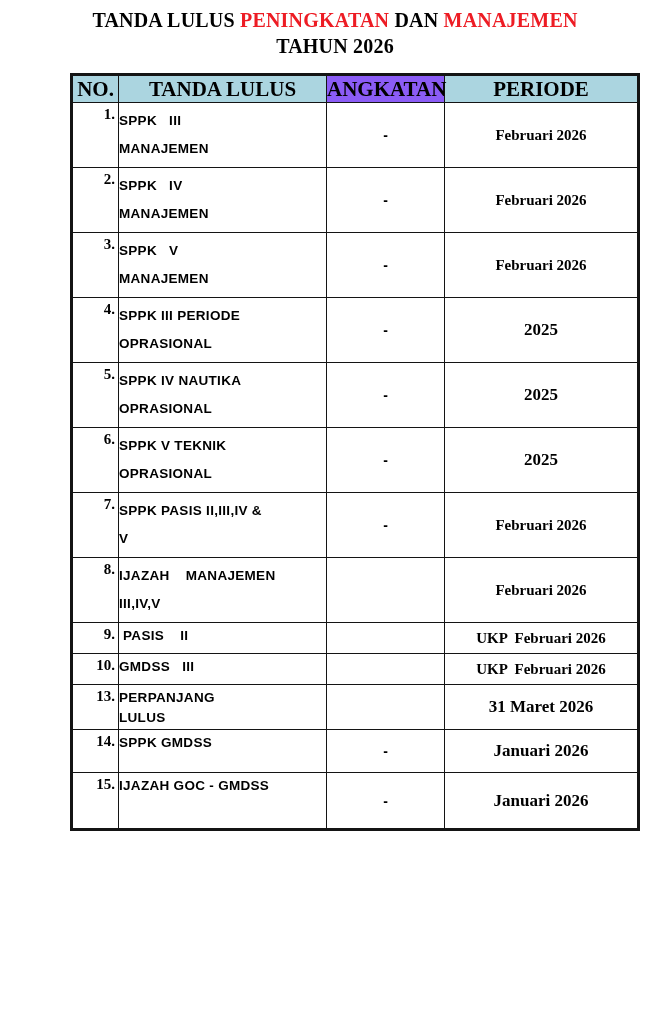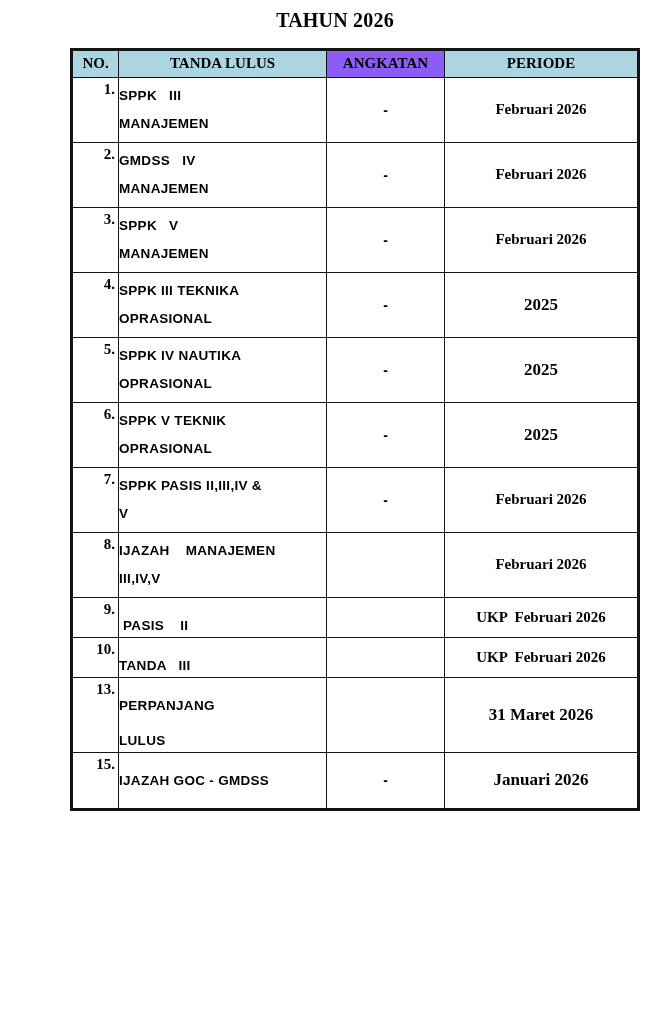--- a/index.html
+++ b/index.html
@@ -32,21 +32,21 @@
     table-layout: fixed;
     width: 567px;
     margin: 14px 0 0 70px;
     border: 3px solid #141414;
   }
   th {
     border: 1px solid #141414;
     height: 26px;
     font-family: "Liberation Serif", serif;
     font-weight: bold;
-    font-size: 15px;
+    font-size: 21px;
     text-align: center;
     vertical-align: middle;
     padding: 0;
   }
   td {
     border: 1px solid #141414;
     padding: 0;
     overflow: hidden;
   }
   td.no {
@@ -62,21 +62,21 @@
     font-weight: bold;
     font-size: 13.5px;
     vertical-align: top;
     padding: 2px 2px 2px 0;
     letter-spacing: 0.3px;
   }
   td.tanda .tline {
     white-space: pre;
   }
   tr.loose td.tanda .tline { line-height: 25px; padding-top: 3px; }
-  tr.tight td.tanda .tline { line-height: 18px; padding-top: 2px; margin-top: 15px; }
+  tr.tight td.tanda .tline { line-height: 18px; padding-top: 2px; }
   td.ang {
     font-family: "Liberation Sans", sans-serif;
     font-weight: bold;
     font-size: 14px;
     text-align: center;
     vertical-align: middle;
   }
   td.per {
     font-family: "Liberation Serif", serif;
     font-weight: bold;
@@ -86,20 +86,21 @@
   }
   td.per.md { font-size: 15px; margin-top: 16px; }
   td.per.lg { font-size: 17px; margin-left: 28px; }
 </style>
 </head>
 <body>
 
 <div class="page">
 
   <div class="title">
+    <div><span>TANDA LULUS </span><span class="red" style="color: rgb(237, 28, 36);">PENINGKATAN</span><span> DAN </span><span class="red" style="color: rgb(237, 28, 36);">MANAJEMEN</span></div>
     <div>TAHUN 2026</div>
   </div>
 
   <table class="main">
     <colgroup>
       <col style="width:47px">
       <col style="width:208px">
       <col style="width:118px">
       <col style="width:194px">
     </colgroup>
@@ -117,39 +118,39 @@
           <td class="tanda">
             <div class="tline">SPPK   III</div>
             <div class="tline">MANAJEMEN</div>
           </td>
           <td class="ang">-</td>
           <td class="per md">Februari 2026</td>
         </tr>
         <tr class="loose" style="height: 65px;">
           <td class="no">2.</td>
           <td class="tanda">
-            <div class="tline">GMDSS   IV</div>
+            <div class="tline">SPPK   IV</div>
             <div class="tline">MANAJEMEN</div>
           </td>
           <td class="ang">-</td>
           <td class="per md">Februari 2026</td>
         </tr>
         <tr class="loose" style="height: 65px;">
           <td class="no">3.</td>
           <td class="tanda">
             <div class="tline">SPPK   V</div>
             <div class="tline">MANAJEMEN</div>
           </td>
           <td class="ang">-</td>
           <td class="per md">Februari 2026</td>
         </tr>
         <tr class="loose" style="height: 65px;">
           <td class="no">4.</td>
           <td class="tanda">
-            <div class="tline">SPPK III TEKNIKA</div>
+            <div class="tline">SPPK III PERIODE</div>
             <div class="tline">OPRASIONAL</div>
           </td>
           <td class="ang">-</td>
           <td class="per lg">2025</td>
         </tr>
         <tr class="loose" style="height: 65px;">
           <td class="no">5.</td>
           <td class="tanda">
             <div class="tline">SPPK IV NAUTIKA</div>
             <div class="tline">OPRASIONAL</div>
@@ -188,34 +189,42 @@
           <td class="no">9.</td>
           <td class="tanda">
             <div class="tline"> PASIS    II</div>
           </td>
           <td class="ang"></td>
           <td class="per md">UKP  Februari 2026</td>
         </tr>
         <tr class="tight" style="height: 31px;">
           <td class="no">10.</td>
           <td class="tanda">
-            <div class="tline">TANDA   III</div>
+            <div class="tline">GMDSS   III</div>
           </td>
           <td class="ang"></td>
           <td class="per md">UKP  Februari 2026</td>
         </tr>
         <tr class="tight" style="height: 44px;">
           <td class="no">13.</td>
           <td class="tanda">
             <div class="tline">PERPANJANG</div>
             <div class="tline">LULUS</div>
           </td>
           <td class="ang"></td>
           <td class="per lg">31 Maret 2026</td>
         </tr>
+        <tr class="tight" style="height: 43px;">
+          <td class="no">14.</td>
+          <td class="tanda">
+            <div class="tline">SPPK GMDSS</div>
+          </td>
+          <td class="ang">-</td>
+          <td class="per lg">Januari 2026</td>
+        </tr>
         <tr class="tight" style="height: 57px;">
           <td class="no">15.</td>
           <td class="tanda">
             <div class="tline">IJAZAH GOC - GMDSS</div>
           </td>
           <td class="ang">-</td>
           <td class="per lg">Januari 2026</td>
         </tr>
       </tbody>
   </table>

